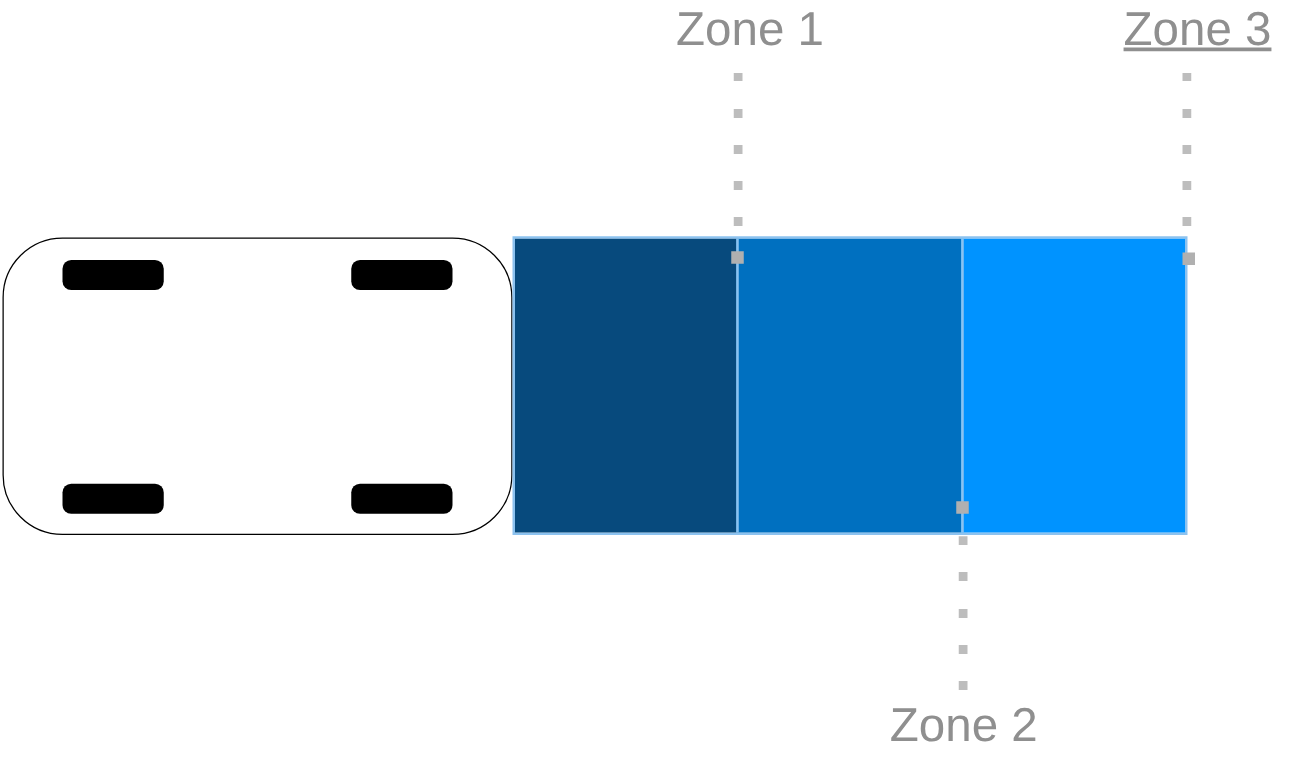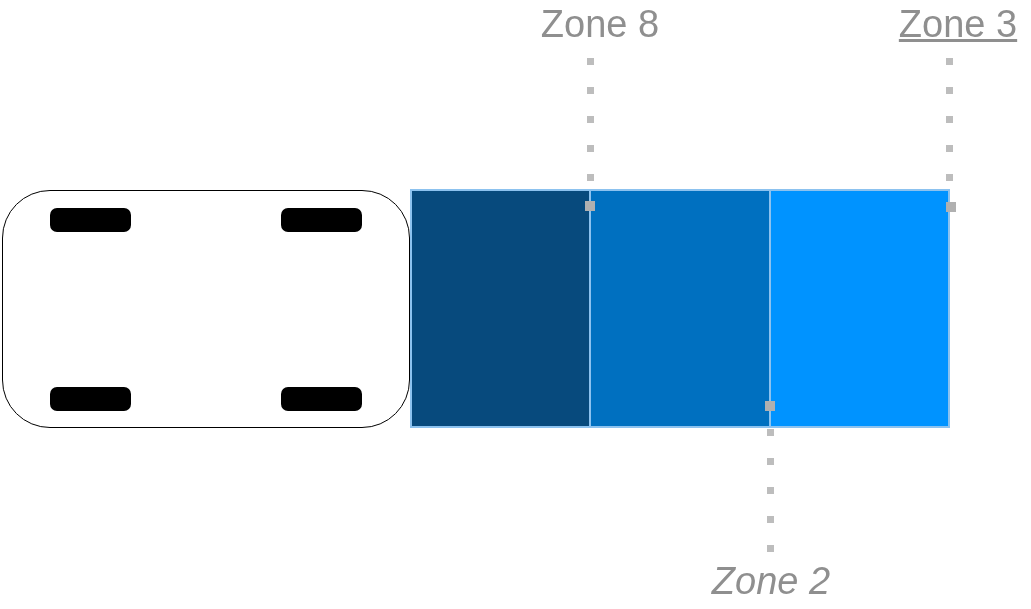--- a/index.html
+++ b/index.html
@@ -88,21 +88,21 @@
   .zone-label {
     position: absolute;
     transform: translateX(-50%);
     font-size: 38px;
     line-height: 1.15;
     color: #8f8f8f;
     white-space: nowrap;
   }
   .zone-label.lbl-zone1 { left: 600px; top: 3px; }
   .zone-label.lbl-zone3 { left: 958px; top: 3px; text-decoration: underline; }
-  .zone-label.lbl-zone2 { left: 771px; top: 560px; font-style: italic; }
+  .zone-label.lbl-zone2 { left: 771px; top: 560px; }
 </style>
 </head>
 <body>
 
 <div class="canvas">
 
   <div class="vehicle">
     <div class="wheel tl"></div>
     <div class="wheel tr"></div>
     <div class="wheel bl"></div>
@@ -116,17 +116,17 @@
   </div>
 
   <div class="leader zone1"></div>
   <div class="leader zone3"></div>
   <div class="leader zone2"></div>
 
   <div class="marker m-zone1"></div>
   <div class="marker m-zone3"></div>
   <div class="marker m-zone2"></div>
 
-  <div class="zone-label lbl-zone1">Zone 8</div>
+  <div class="zone-label lbl-zone1">Zone 1</div>
   <div class="zone-label lbl-zone3">Zone 3</div>
   <div class="zone-label lbl-zone2">Zone 2</div>
 
 </div>
 
 </body></html>

